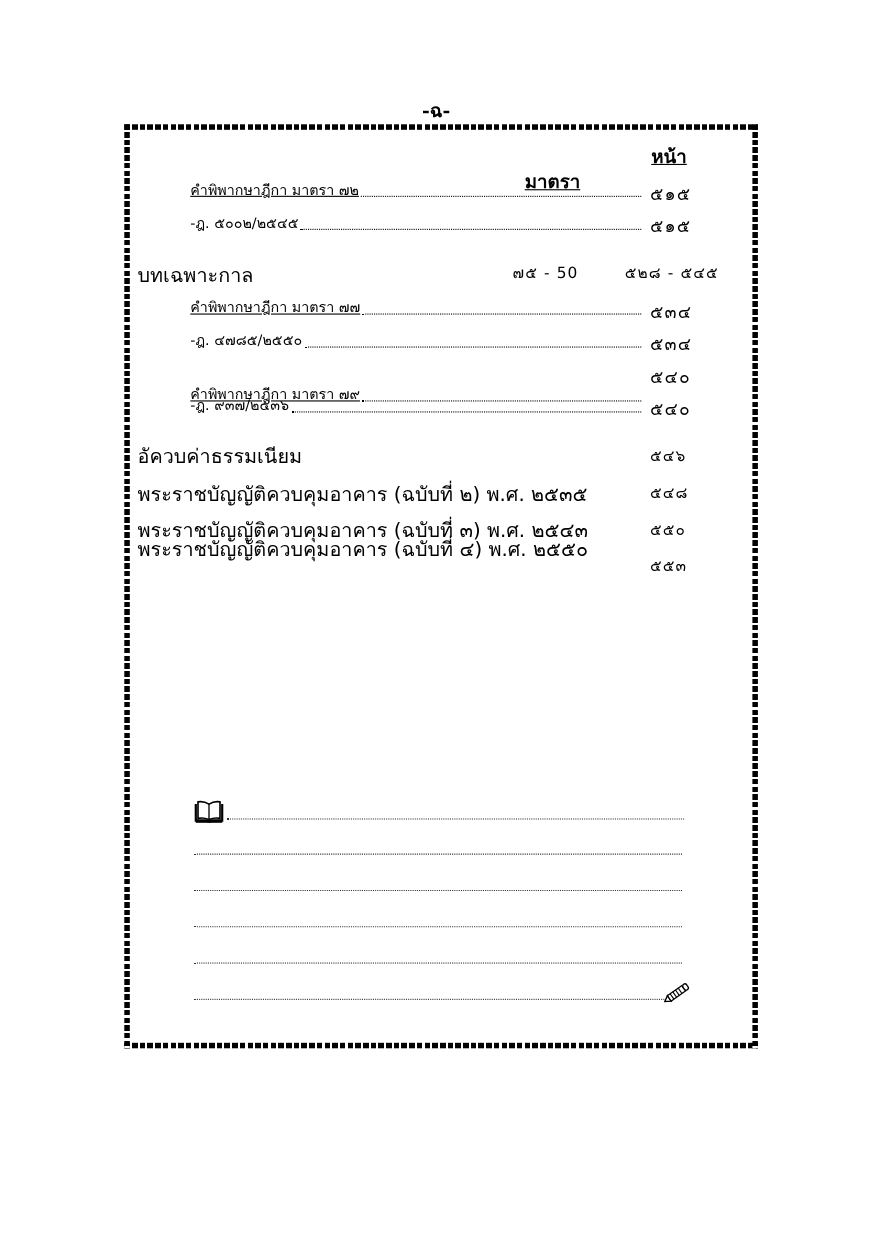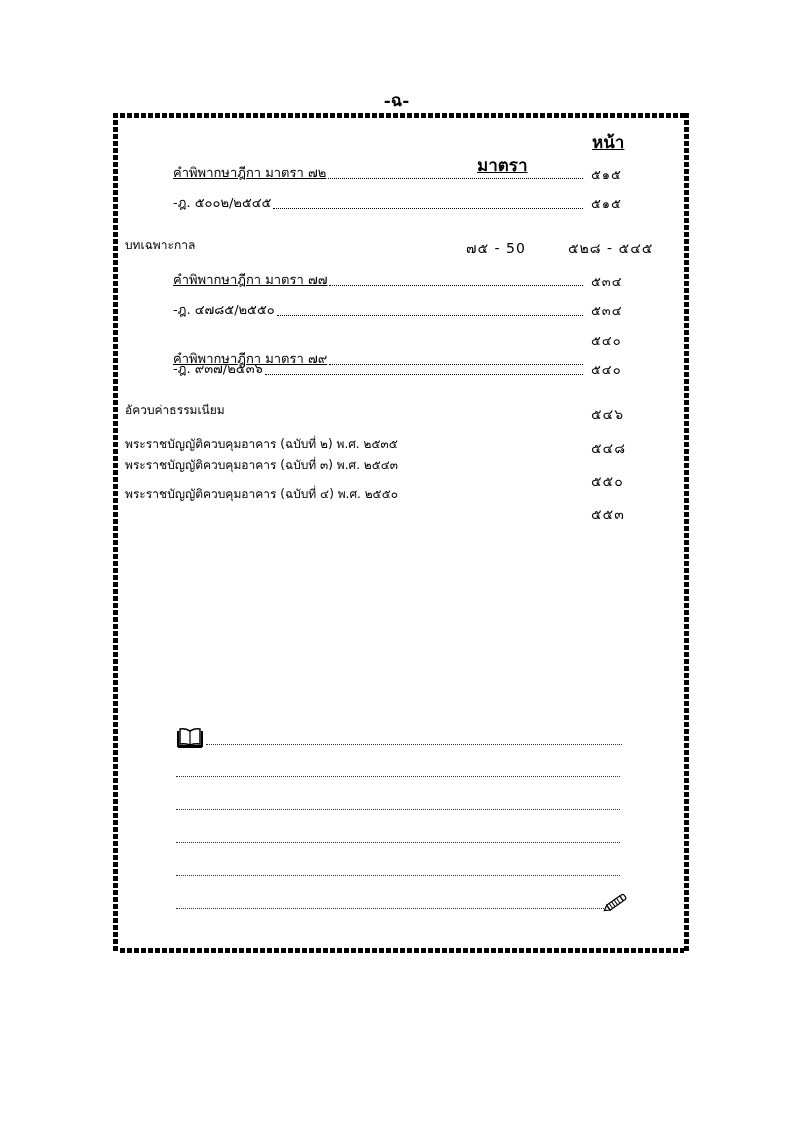--- a/index.html
+++ b/index.html
@@ -65,26 +65,26 @@
       flex: 1;
       overflow: hidden;
       margin: 0 2px;
       border-bottom: 1.5px dotted #000;
       height: 1px;
       align-self: flex-end;
       margin-bottom: 4px;
     }
     .page-num {
       position: absolute;
-      font-size: 13px;
+      font-size: 16px;
       letter-spacing: 1px;
     }
     .main-row {
       left: 125px;
-      font-size: 12px;
+      font-size: 18px;
     }
     .main-page {
       position: absolute;
       font-size: 14px;
       letter-spacing: 1px;
     }
     .note-line {
       position: absolute;
       left: 0;
       width: 444px;
@@ -164,21 +164,21 @@
 <div class="row main-row" style="top:400px;">
   <span>อัควบค่าธรรมเนียม</span>
 </div>
 <div class="main-page" style="left:591px;top:403px;">๕๔๖</div>
 
 <div class="row main-row" style="top:434px;">
   <span>พระราชบัญญัติควบคุมอาคาร  (ฉบับที่  ๒) พ.ศ. ๒๕๓๕</span>
 </div>
 <div class="main-page" style="left:591px;top:437px;">๕๔๘</div>
 
-<div class="row main-row" style="top:455px;">
+<div class="row main-row" style="top:467px;">
   <span>พระราชบัญญัติควบคุมอาคาร  (ฉบับที่  ๓) พ.ศ. ๒๕๔๓</span>
 </div>
 <div class="main-page" style="left:591px;top:470px;">๕๕๐</div>
 
 <div class="row main-row" style="top:484px;">
   <span>พระราชบัญญัติควบคุมอาคาร  (ฉบับที่  ๔) พ.ศ. ๒๕๕๐</span>
 </div>
 <div class="main-page" style="left:591px;top:503px;">๕๕๓</div>
 
 <svg class="book-icon" viewBox="0 0 28 22">

